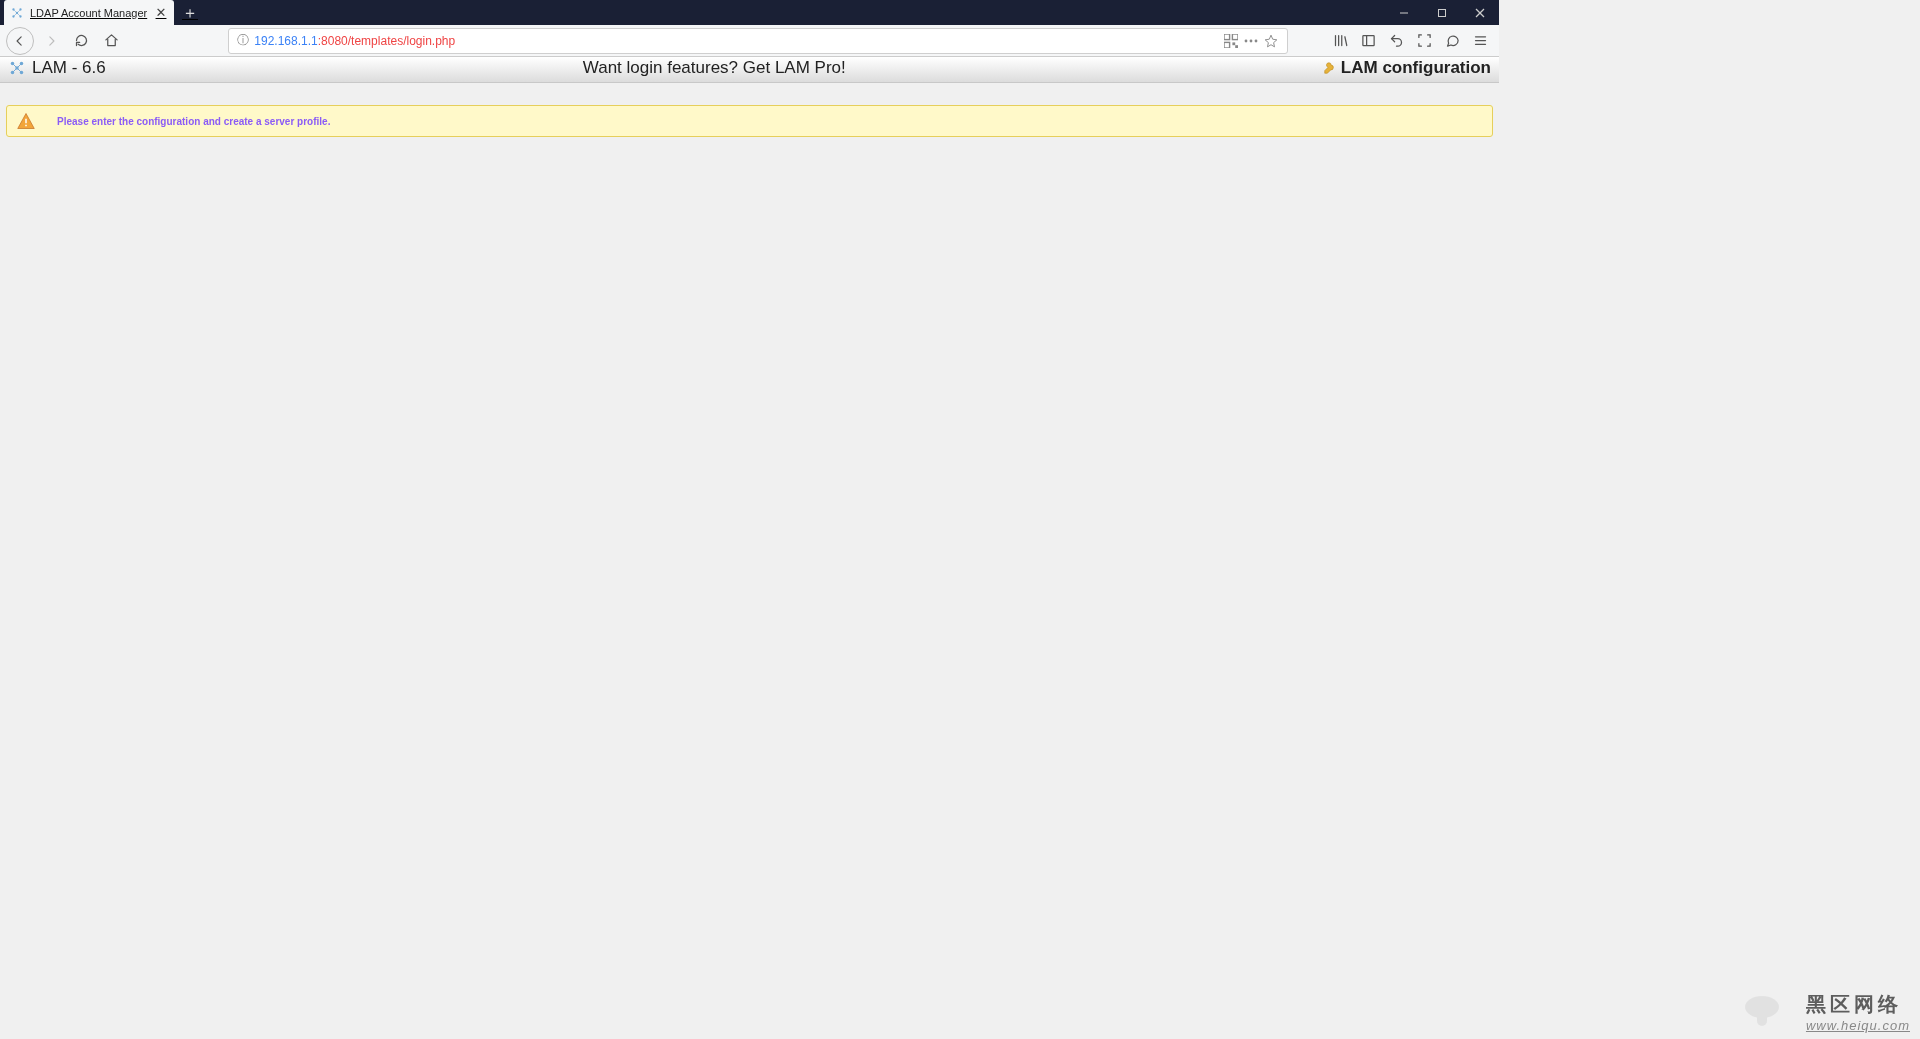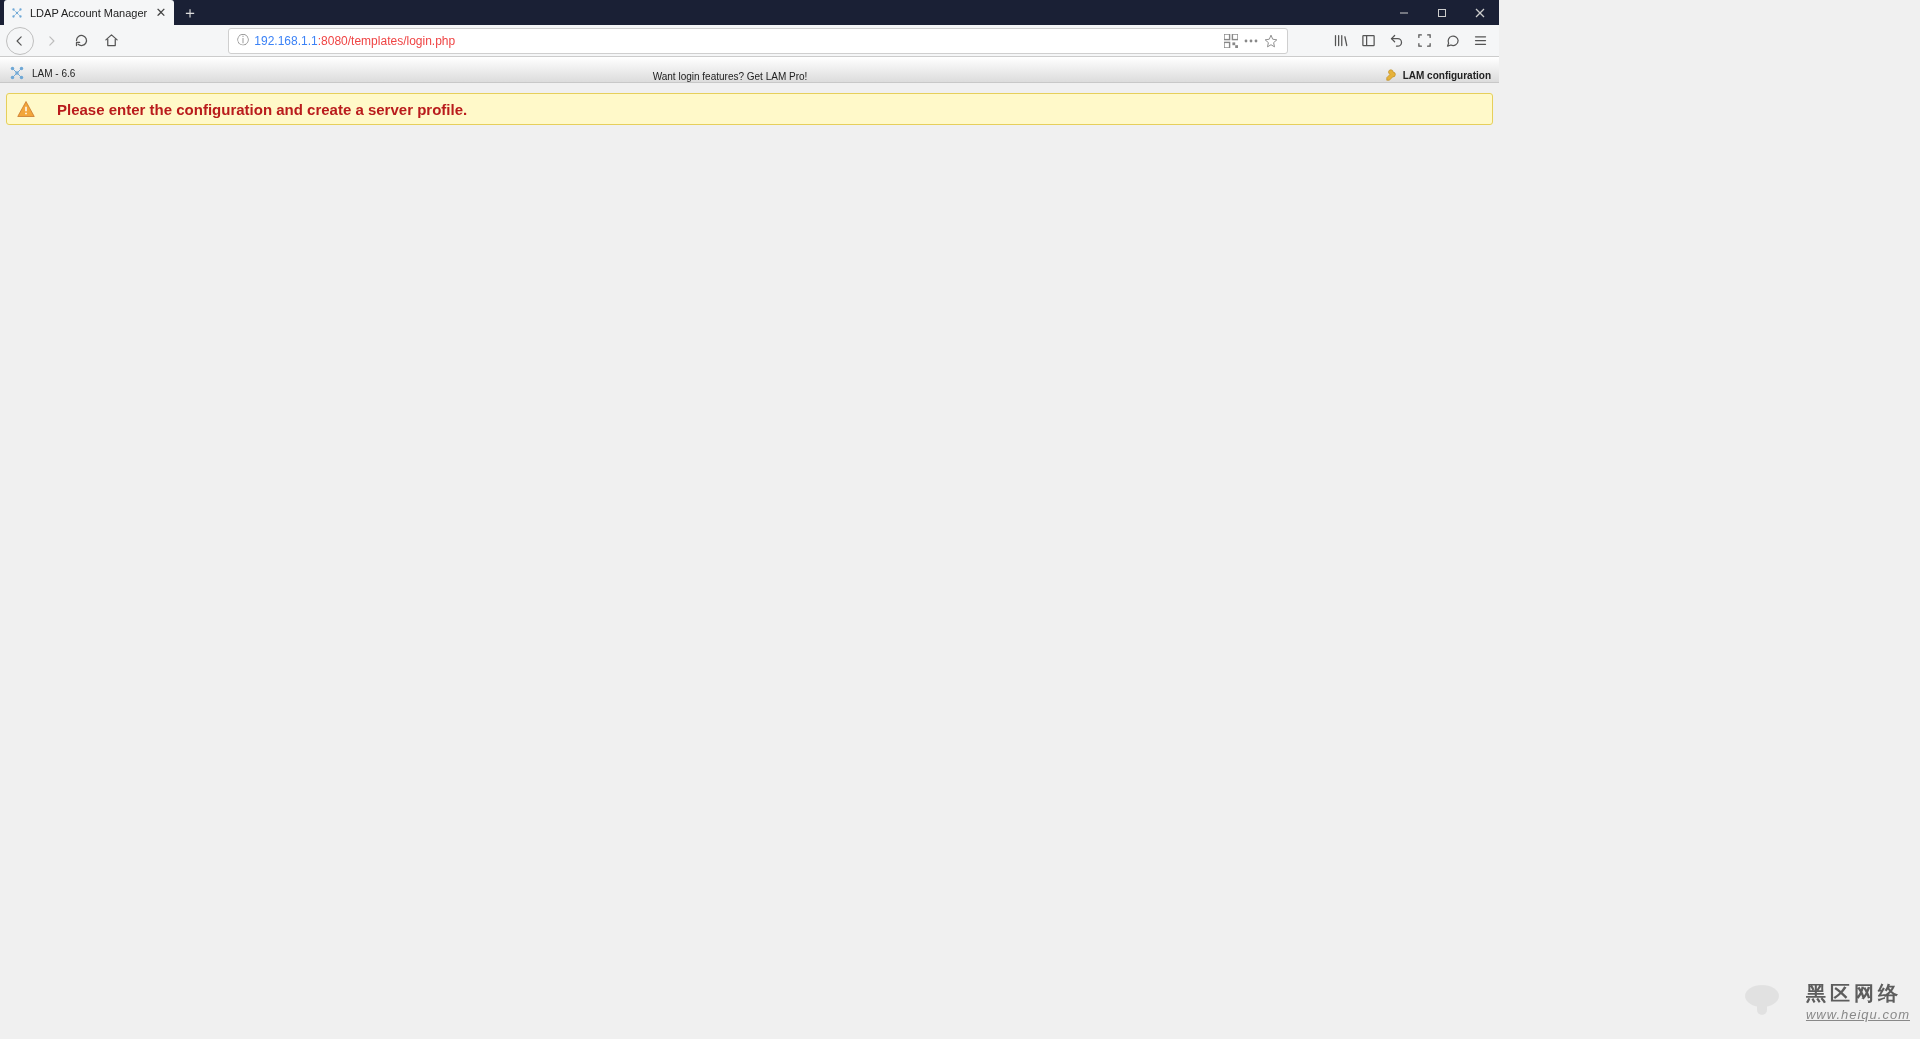--- a/index.html
+++ b/index.html
@@ -1,20 +1,20 @@
 <!DOCTYPE html>
 <html><head>
 <meta charset="utf-8">
 <style>
 * { margin:0; padding:0; box-sizing:border-box; font-family:"Segoe UI",Arial,sans-serif; }
 html,body { width:1499px; height:812px; background:#f0f0f0; overflow:hidden; }
 
 
 .titlebar { height:25px; background:#1a2035; display:flex; align-items:flex-end; }
-.tab-strip { display:flex; align-items:flex-end; height:25px; padding-left:4px; }
+.tab-strip { display:flex; align-items:flex-end; height:25px; padding-left:4px;text-decoration:underline; }
 .tab { width:170px; height:25px; background:#f5f6f7; border-top-left-radius:3px; border-top-right-radius:3px; display:flex; align-items:center; padding:0 6px; font-size:11px; color:#222; gap:6px; }
 .tab .favicon { width:14px; height:14px; display:flex; align-items:center; justify-content:center; }
 .tab .tab-title { flex:1; white-space:nowrap; overflow:hidden; text-overflow:ellipsis; }
 .tab .tab-close { width:14px; height:14px; display:flex; align-items:center; justify-content:center; color:#444; font-size:13px; cursor:pointer; }
 .newtab-btn { width:24px; height:24px; margin-left:4px; margin-bottom:0px; display:flex; align-items:center; justify-content:center; color:#ddd; cursor:pointer; font-size:16px; }
 .win-controls { margin-left:auto; display:flex; }
 .win-btn { width:38px; height:25px; display:flex; align-items:center; justify-content:center; color:#ccc; cursor:pointer; font-size:10px; }
 
 
 .navbar { height:32px; background:#f5f6f7; display:flex; align-items:center; padding:0 6px; gap:4px; border-bottom:1px solid #ccc; }
@@ -24,33 +24,33 @@
 .urlbar { flex:0 1 1060px; height:26px; background:#fff; border:1px solid #cfcfcf; border-radius:3px; display:flex; align-items:center; padding:0 6px; margin-left:100px; }
 .urlbar .info-icon { width:16px; text-align:center; color:#888; font-size:12px; }
 .urlbar .url-text { flex:1; font-size:12px; white-space:nowrap; overflow:hidden; }
 .urlbar .url-text .host { color:#3b82f6; }
 .urlbar .url-text .rest { color:#ef4444; }
 .urlbar .url-icon { width:20px; color:#888; display:flex; align-items:center; justify-content:center; }
 .nav-right { margin-left:auto; display:flex; gap:2px; }
 
 
 .lam-page { width:100%; }
-.lam-header { height:26px; background:linear-gradient(#fefefe,#dcdcdc); border-top:1px solid #fff; border-bottom:1px solid #c8c8c8; display:flex; align-items:flex-end; padding:0 8px; font-size:10px; color:#222; }
+.lam-header { height:26px; background:linear-gradient(#fefefe,#dcdcdc); border-top:1px solid #fff; border-bottom:1px solid #c8c8c8; display:flex; align-items:flex-start; padding:0 8px; font-size:17px; color:#222; }
 .lam-logo { display:flex; align-items:center; gap:6px; }
 .lam-center { flex:1; text-align:center; }
 .lam-config { display:flex; align-items:center; gap:4px; cursor:pointer;font-weight:bold; }
 
-.alert-box { margin:10px 6px; border:1px solid #e6cf5b; background:#fff9c9; border-radius:3px; padding:6px 10px; display:flex; align-items:center; gap:22px; font-size:15px; color:#b91c1c; font-weight:700; }
+.alert-box { margin:22px 6px; border:1px solid #e6cf5b; background:#fff9c9; border-radius:3px; padding:6px 10px; display:flex; align-items:center; gap:22px; font-size:10px; color:#8b5cf6; font-weight:700; }
 .alert-box .warn-icon { width:18px; height:18px; }
 
 
 svg { display:block; }
 
 
-.watermark { position:absolute; right:10px; bottom:17px; display:flex; align-items:center; gap:24px; opacity:.75; }
+.watermark { position:absolute; right:10px; bottom:6px; display:flex; align-items:center; gap:24px; opacity:.75; }
 .watermark .wm-text { font-family:"SimHei","Microsoft YaHei",sans-serif; text-align:left; }
 .watermark .wm-big { font-size:20px; font-weight:700; letter-spacing:4px; color:#2c2c2c; }
 .watermark .wm-sm { font-size:13px; color:#666; font-style:italic; letter-spacing:1px;text-decoration:underline; }
 </style>
 </head>
 <body>
 
 <div class="titlebar">
   <div class="tab-strip">
     <div class="tab">

